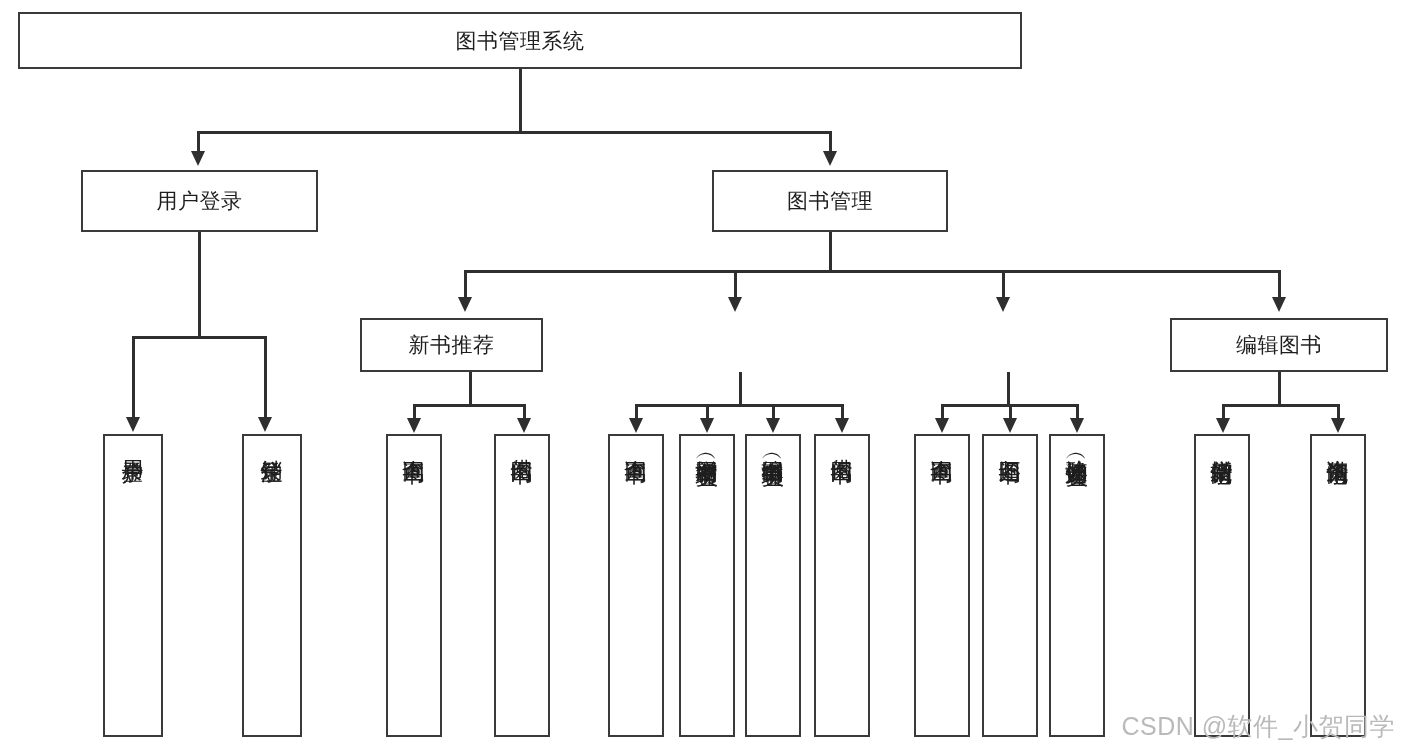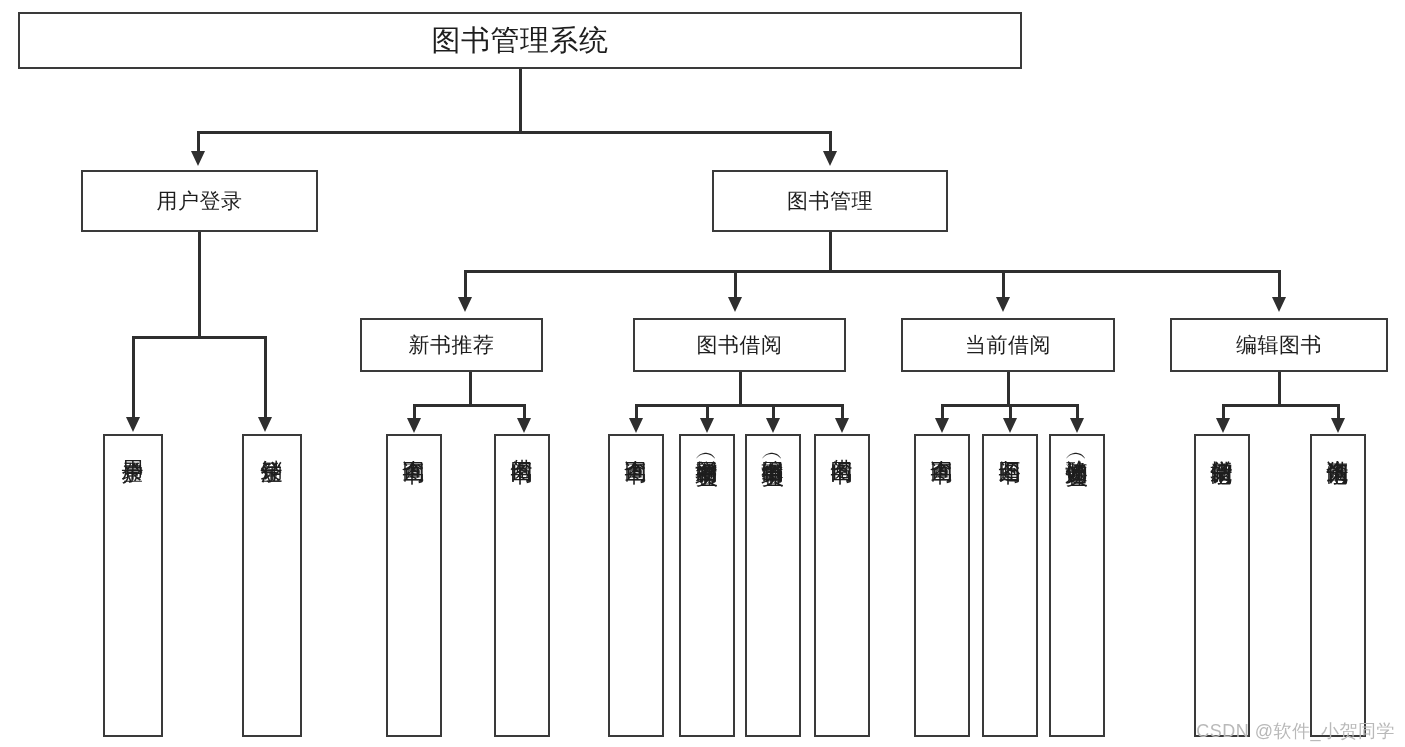--- a/index.html
+++ b/index.html
@@ -28,21 +28,21 @@
   }
   .node .lbl{
     display:block;
     line-height:1.12;
     letter-spacing:0.5px;
   }
   
   .node.h .lbl{
     font-size:21px;
   }
-  .node.root .lbl{font-size:29px;text-align:right;}
+  .node.root .lbl{font-size:21px;text-align:right;}
   
   .node.v{
     align-items:flex-start;
     padding-top:6px;
   }
   .node.v .lbl{
     writing-mode:vertical-rl;
     text-orientation:upright;
     font-size:22px;
     line-height:1.05;
@@ -58,21 +58,21 @@
     width:0;height:0;
     border-left:7px solid transparent;
     border-right:7px solid transparent;
     border-top:15px solid #2f2f2f;
   }
   
   #watermark{
     position:absolute;
     right:10px;
     bottom:4px;
-    font-size:18px;
+    font-size:25px;
     color:#b9b9b9;
     letter-spacing:0.5px;
     white-space:nowrap;
     pointer-events:none;
   }
 </style>
 </head>
 <body>
 
 <div id="canvas">
@@ -111,26 +111,20 @@
   <div class="arw" style="left:458px;top:297px;"></div>
   <div class="ln v" style="left:734px;top:270px;height:29px;"></div>
   <div class="arw" style="left:728px;top:297px;"></div>
   <div class="ln v" style="left:1002px;top:270px;height:29px;"></div>
   <div class="arw" style="left:996px;top:297px;"></div>
   <div class="ln v" style="left:1278px;top:270px;height:29px;"></div>
   <div class="arw" style="left:1272px;top:297px;"></div>
 
   <div class="node h" style="left:360px;top:318px;width:183px;height:54px;">
     <span class="lbl">新书推荐</span>
-  </div>
-  <div class="node h" style="left:633px;top:318px;width:213px;height:54px;">
-    <span class="lbl">图书借阅</span>
-  </div>
-  <div class="node h" style="left:901px;top:318px;width:214px;height:54px;">
-    <span class="lbl">当前借阅</span>
   </div>
   <div class="node h" style="left:1170px;top:318px;width:218px;height:54px;">
     <span class="lbl">编辑图书</span>
   </div>
 
   <div class="ln v" style="left:469px;top:372px;height:34px;"></div>
   <div class="ln h" style="left:413px;top:404px;width:112px;"></div>
   <div class="ln v" style="left:413px;top:404px;height:16px;"></div>
   <div class="arw" style="left:407px;top:418px;"></div>
   <div class="ln v" style="left:523px;top:404px;height:16px;"></div>

